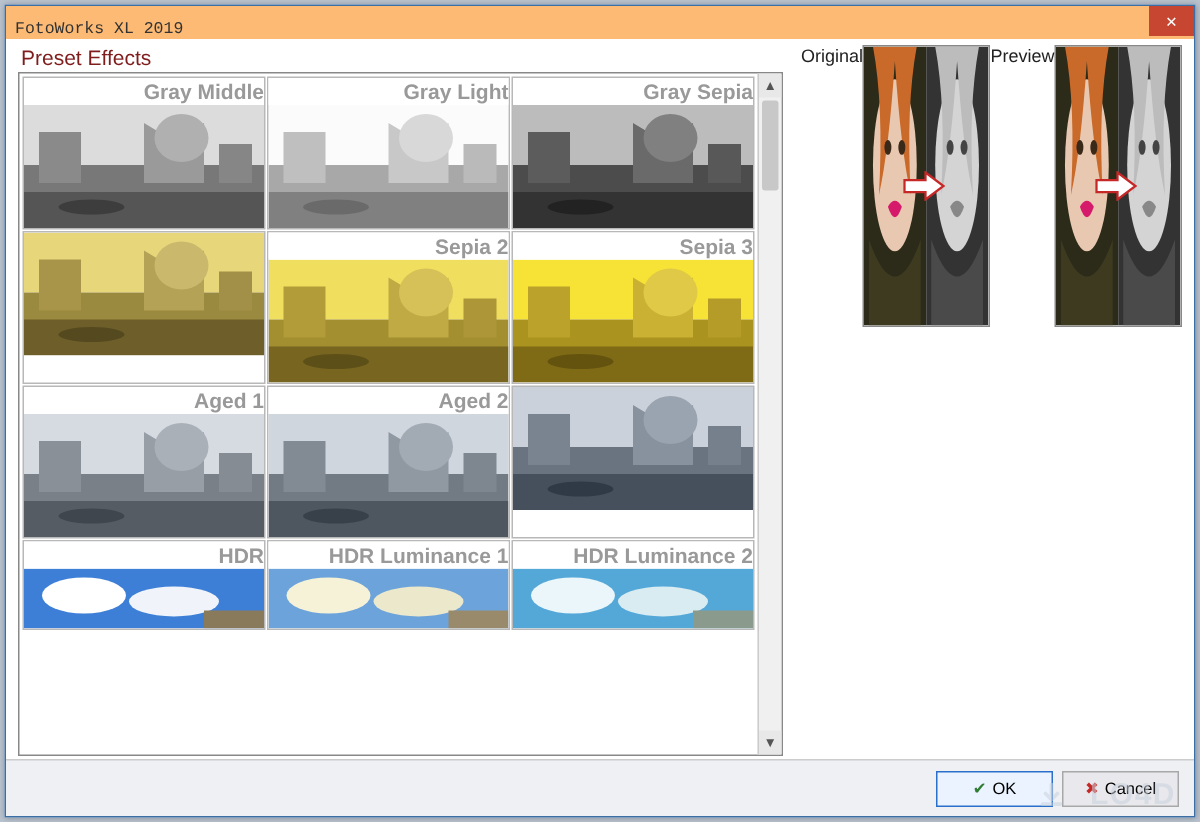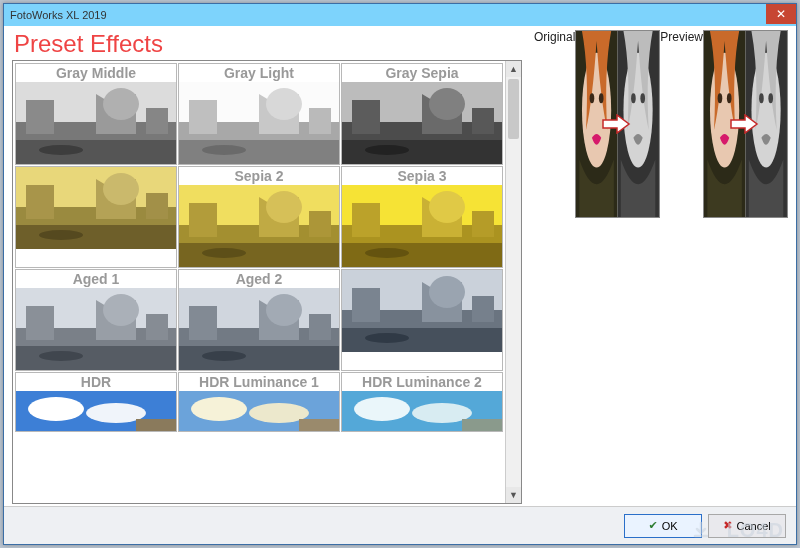--- a/index.html
+++ b/index.html
@@ -14,27 +14,28 @@
 .window {
   position: absolute;
   left: 3px; top: 3px;
   width: 794px; height: 542px;
   background: #fff;
   border: 1px solid #3b6ea5;
   box-shadow: 0 0 4px rgba(0,0,0,.3);
 }
 .titlebar {
   height: 22px;
-  background: #7dd3fc;
-  display: flex;
-  align-items: center;
+  background: #fdba74;
+  display: flex;
+  align-items: flex-end;
   padding-left: 6px;
   font-size: 11px;
   color: #333;
   position: relative;
+  font-family: Liberation Mono, monospace;
 }
 .close-btn {
   position: absolute;
   right: 0; top: 0;
   width: 30px; height: 20px;
   background: #c74632;
   color: #fff;
   display: flex;
   align-items: center;
   justify-content: center;
@@ -45,23 +46,23 @@
   display: flex;
   padding: 4px 8px 0 8px;
   height: 478px;
 }
 .left {
   width: 510px;
   display: flex;
   flex-direction: column;
 }
 .heading {
-  font-size: 24px;
+  font-size: 14px;
   font-weight: 400;
-  color: #ef4444;
+  color: #7f1d1d;
   margin-bottom: 2px;
   padding-left: 2px;
 }
 .grid-wrap {
   flex: 1;
   border: 1px solid #888;
   position: relative;
   overflow: hidden;
 }
 .grid-scroll {
@@ -97,21 +98,21 @@
 .preset-grid {
   display: grid;
   grid-template-columns: repeat(3, 1fr);
   gap: 1px;
 }
 .preset {
   border: 1px solid #b8b8b8;
   cursor: pointer;
 }
 .preset-label {
-  text-align: center;
+  text-align: right;
   font-size: 14px;
   font-weight: 600;
   color: #999;
   padding: 1px 0;
   background: #fff;
 }
 .thumb {
   height: 82px;
   position: relative;
   overflow: hidden;

